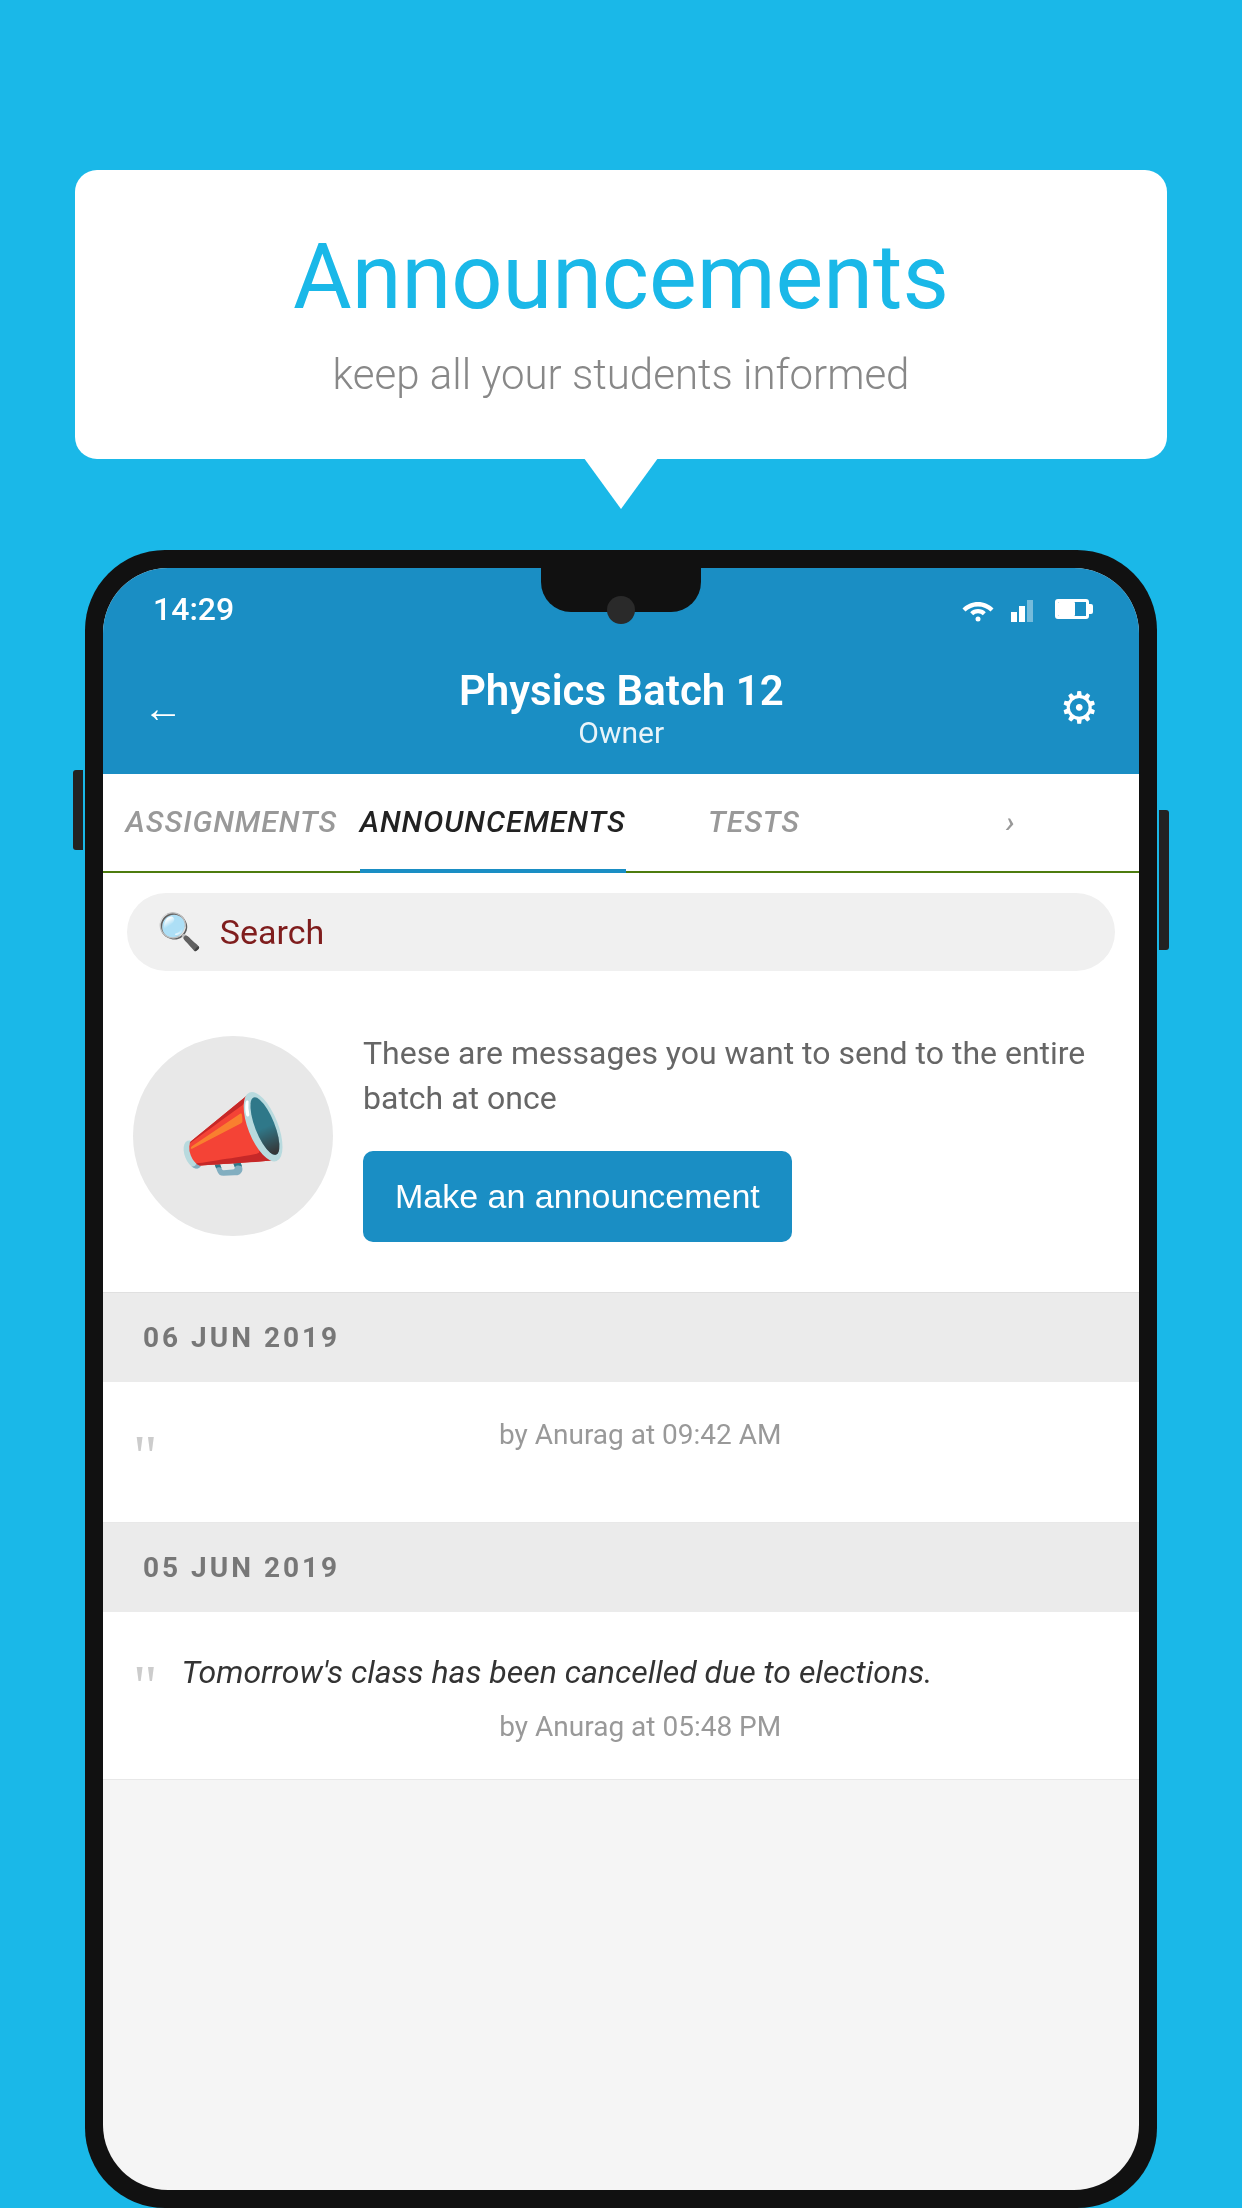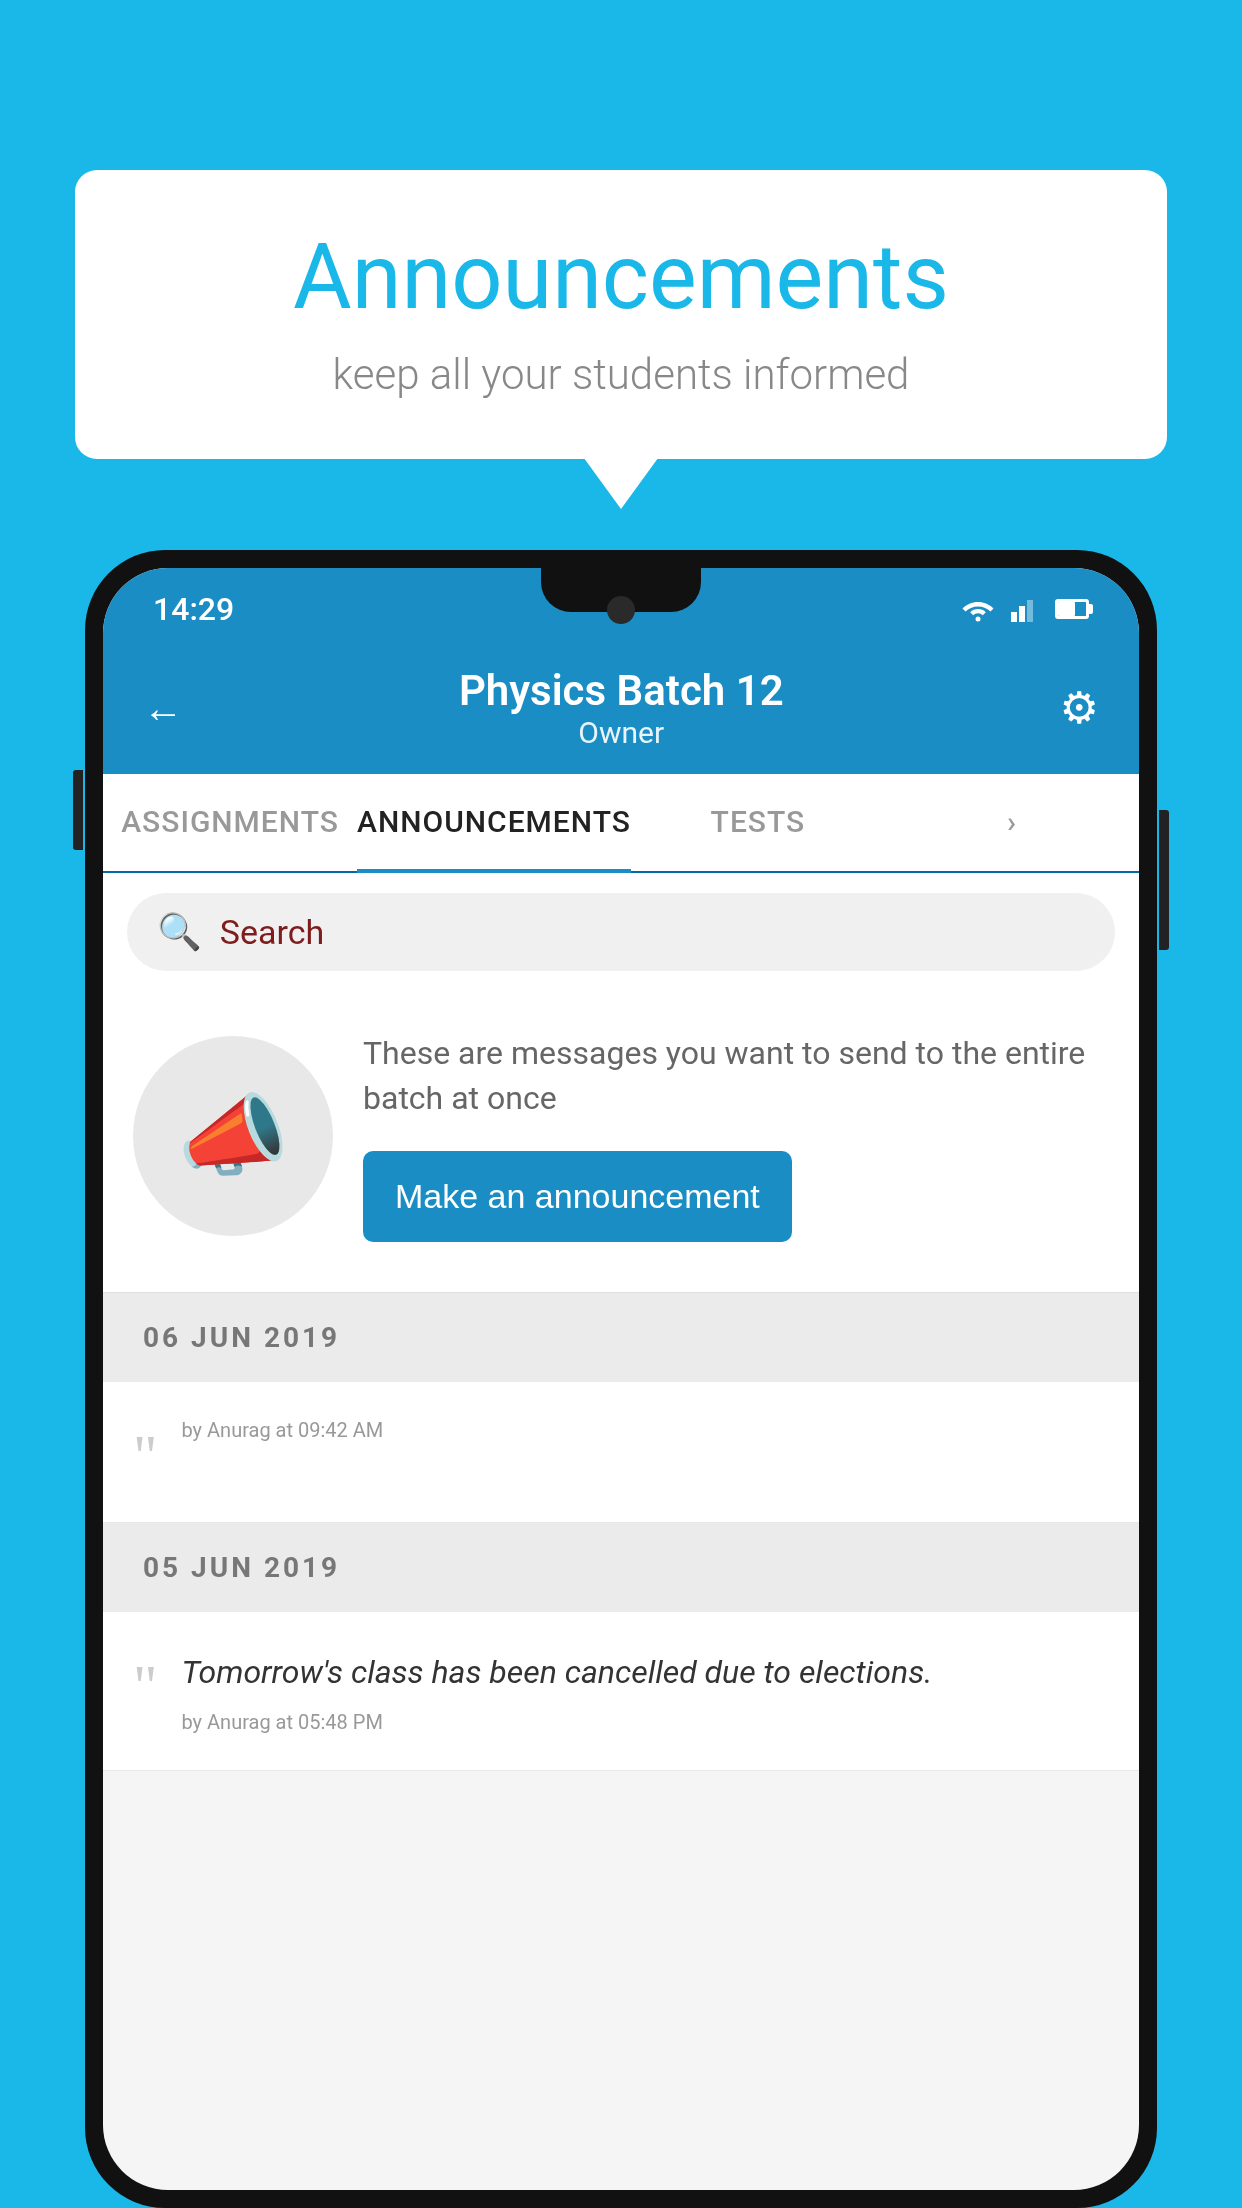--- a/index.html
+++ b/index.html
@@ -200,21 +200,22 @@
     .header-gear {
       color: white;
       font-size: 44px;
       cursor: pointer;
     }
 
     
     .tabs-bar {
       background: white;
       display: flex;
-      border-bottom: 2px solid #0369a1;
+      border-bottom: 2px solid #4d7c0f;
+      font-style: italic;
     }
 
     .tab-item {
       padding: 30px 0;
       font-size: 30px;
       font-weight: 500;
       text-align: center;
       flex: 1;
       cursor: pointer;
       color: #999;
@@ -334,22 +335,23 @@
 
     .announcement-text {
       font-size: 32px;
       color: #333;
       font-style: italic;
       line-height: 1.5;
       margin-bottom: 14px;
     }
 
     .announcement-meta {
-      font-size: 20px;
+      font-size: 28px;
       color: #999;
+      text-align: center;
     }
 
     
     .phone-side-btn-left {
       position: absolute;
       left: -12px;
       top: 220px;
       width: 10px;
       height: 80px;
       background: #222;

